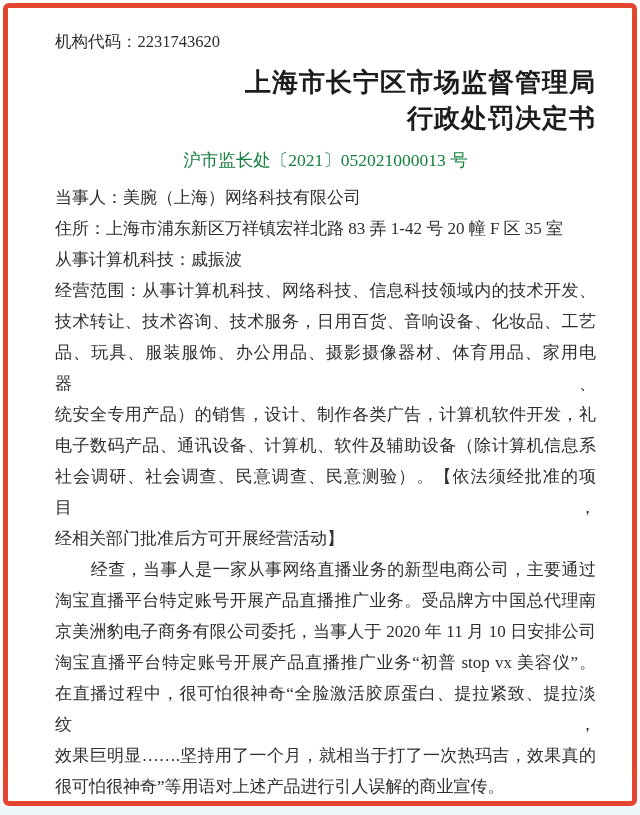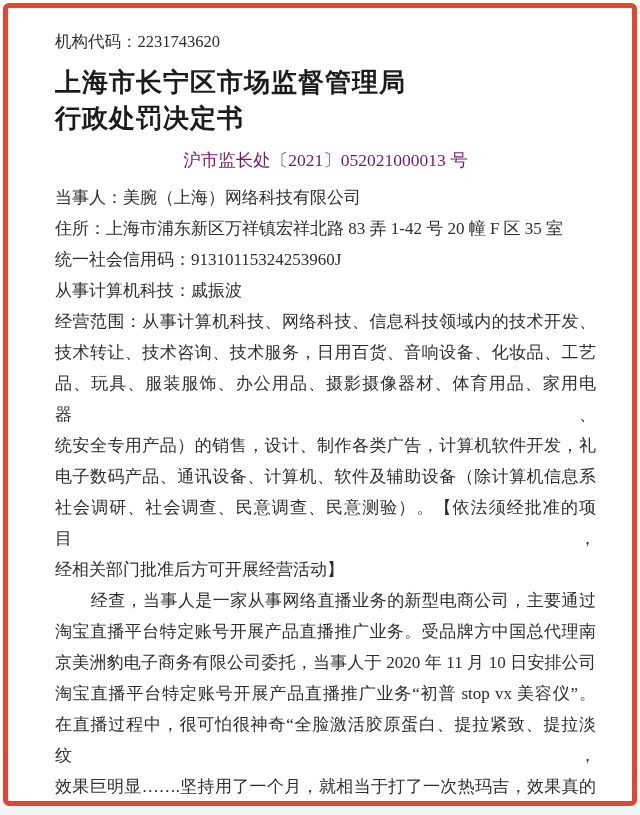--- a/index.html
+++ b/index.html
@@ -23,34 +23,34 @@
     padding: 20px 36px 0 47px;
     overflow: hidden;
   }
   .org-code {
     font-size: 16.5px;
     line-height: 24px;
     color: #2e2e2e;
     margin-top: 2px;
   }
   .doc-title {
-    text-align: left;
+    text-align: right;
     font-family: "Liberation Sans", "DejaVu Sans", sans-serif;
     font-weight: bold;
     font-size: 26px;
     line-height: 36px;
     color: #1c1c1c;
     letter-spacing: 1px;
   }
   .doc-title.first { margin-top: 10px; }
   .doc-number {
     text-align: center;
     font-size: 17.5px;
     line-height: 24px;
-    color: #701a75;
+    color: #15803d;
     margin-top: 12px;
   }
   .body-text {
     margin-top: 10px;
     font-size: 17px;
     line-height: 31px;
     color: #2e2e2e;
   }
   .line { width: 100%; }
   .j { text-align: justify; text-align-last: justify; }
@@ -65,21 +65,20 @@
     <div class="org-code">机构代码：2231743620</div>
 
     <div class="doc-title first">上海市长宁区市场监督管理局</div>
     <div class="doc-title">行政处罚决定书</div>
 
     <div class="doc-number">沪市监长处〔2021〕052021000013 号</div>
 
     <div class="body-text">
       <div class="line">当事人：美腕（上海）网络科技有限公司</div>
       <div class="line">住所：上海市浦东新区万祥镇宏祥北路 83 弄 1-42 号 20 幢 F 区 35 室</div>
-      <div class="line">统一社会信用码：91310115324253960J</div>
       <div class="line">从事计算机科技：戚振波</div>
 
       <div class="line j">经营范围：从事计算机科技、网络科技、信息科技领域内的技术开发、</div>
       <div class="line j">技术转让、技术咨询、技术服务，日用百货、音响设备、化妆品、工艺</div>
       <div class="line j">品、玩具、服装服饰、办公用品、摄影摄像器材、体育用品、家用电器、</div>
       <div class="line j">统安全专用产品）的销售，设计、制作各类广告，计算机软件开发，礼</div>
       <div class="line j">电子数码产品、通讯设备、计算机、软件及辅助设备（除计算机信息系</div>
       <div class="line j">社会调研、社会调查、民意调查、民意测验）。【依法须经批准的项目，</div>
       <div class="line">经相关部门批准后方可开展经营活动】</div>
 

